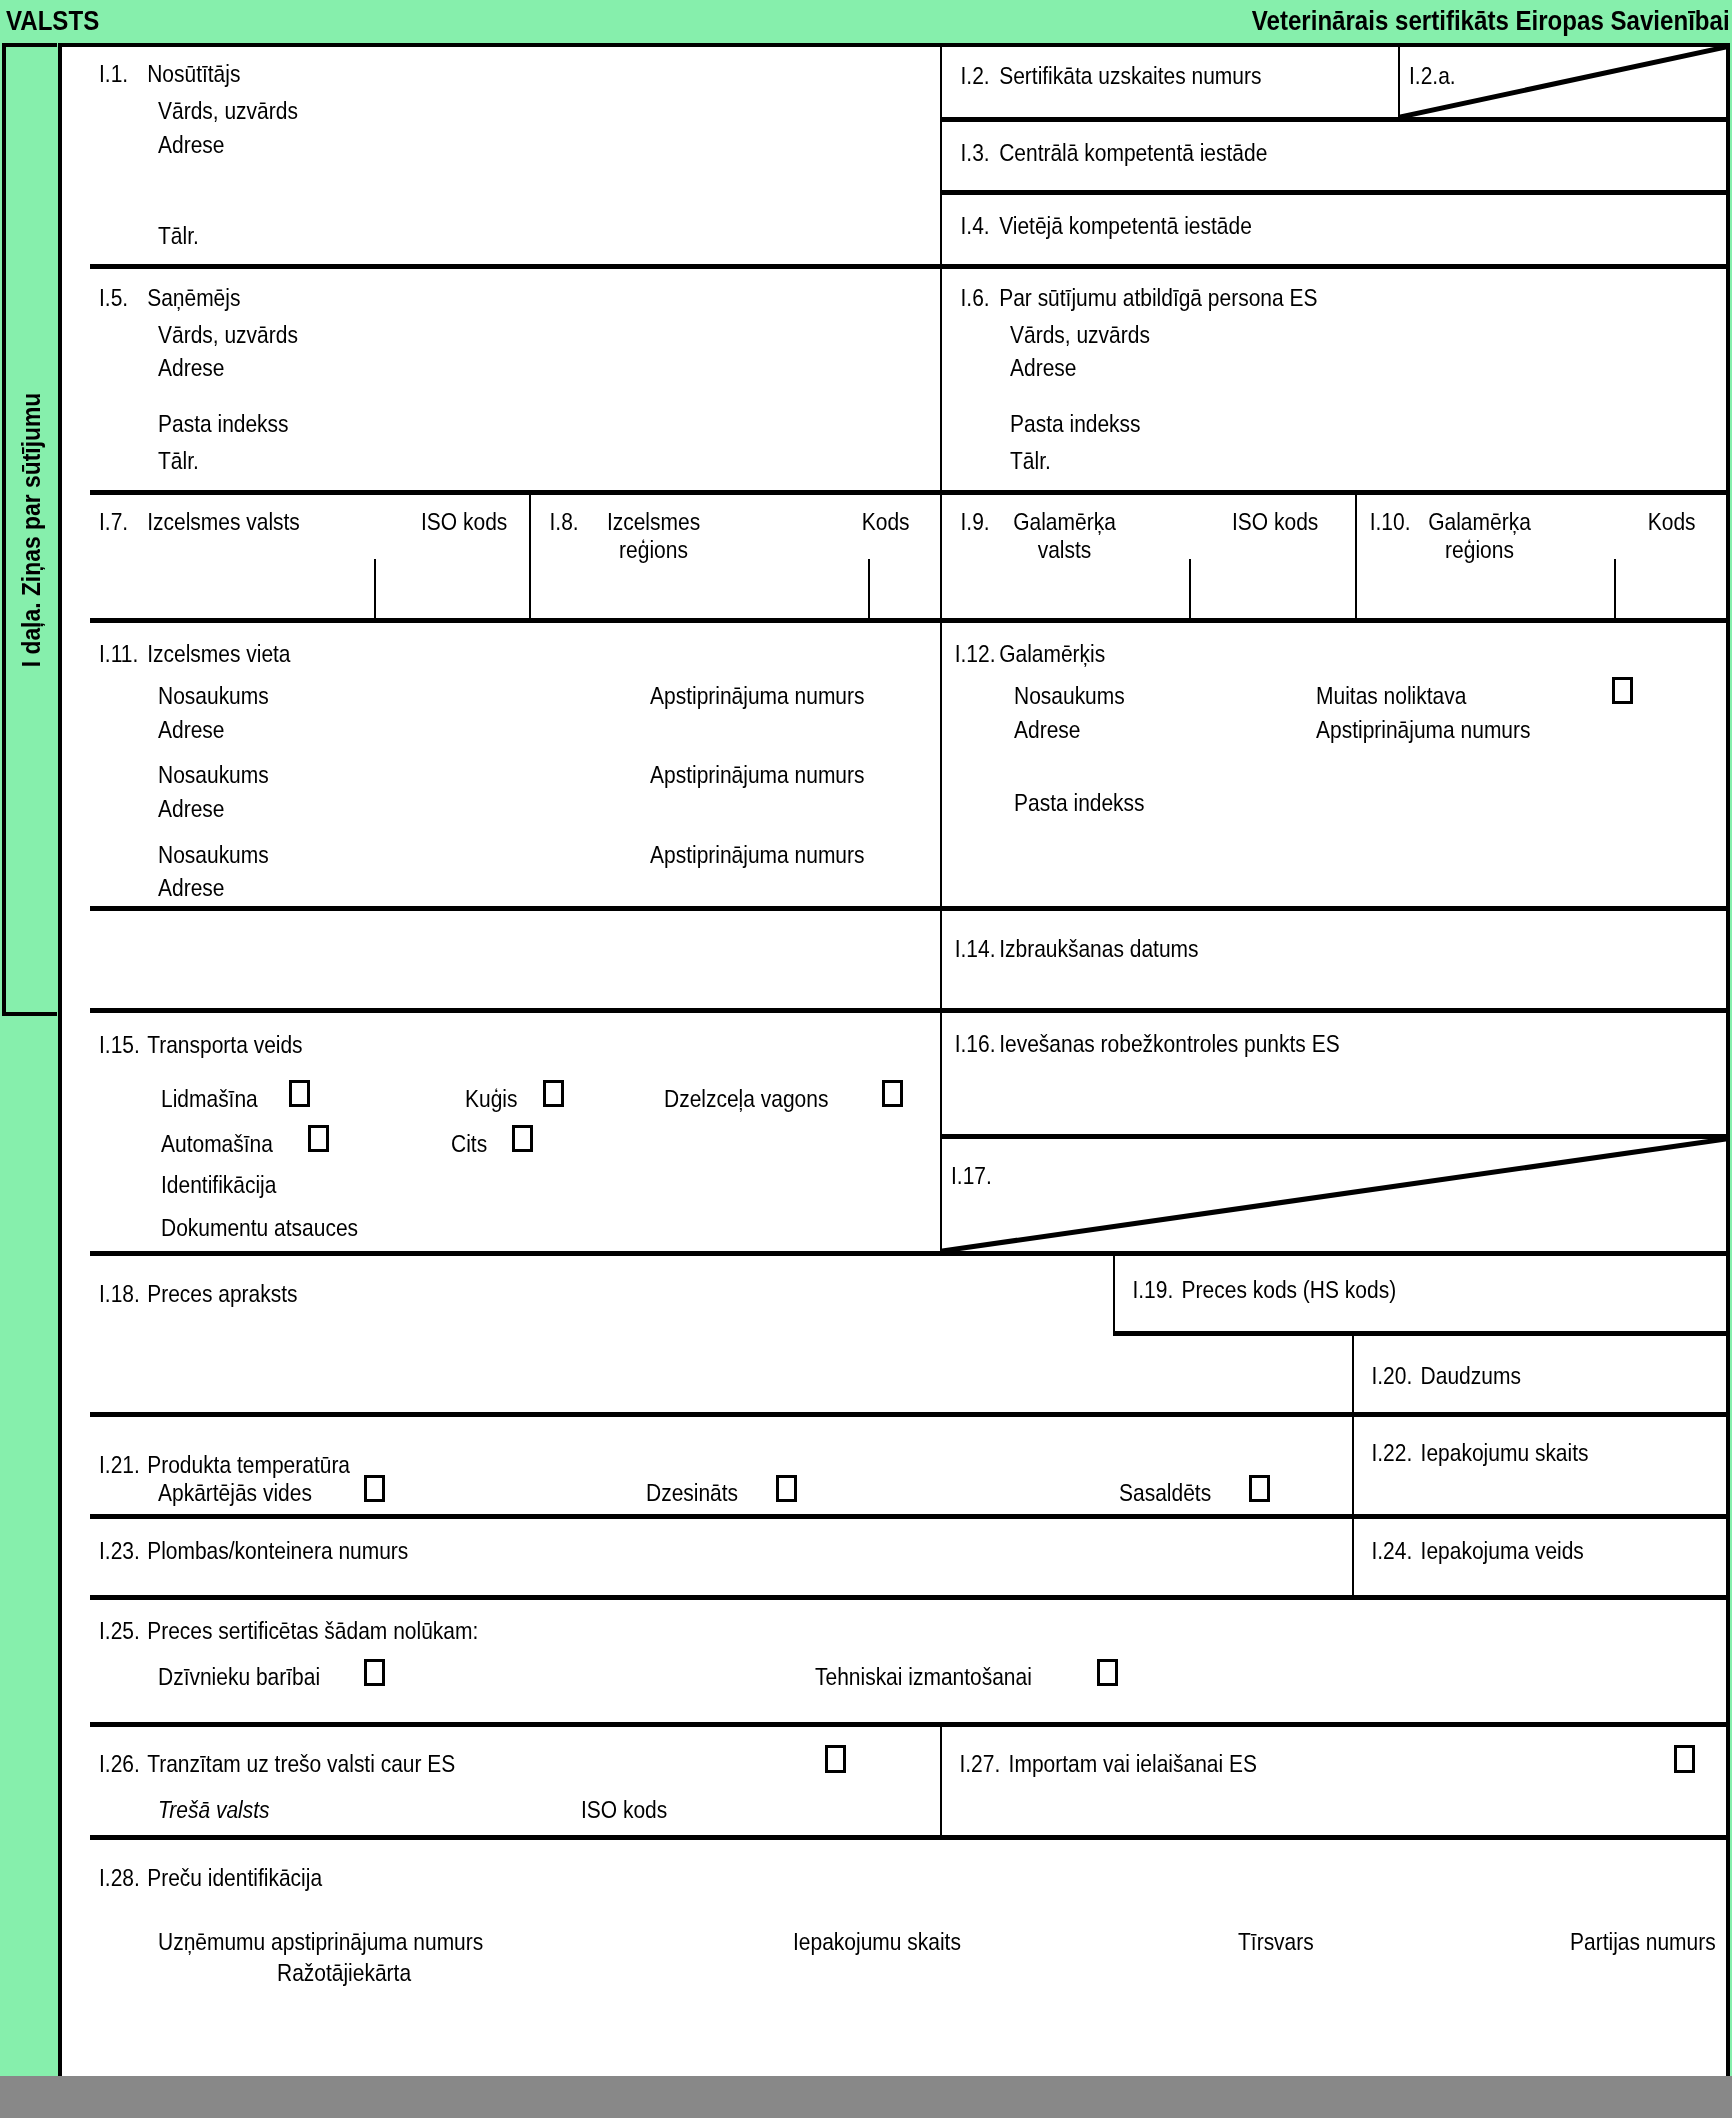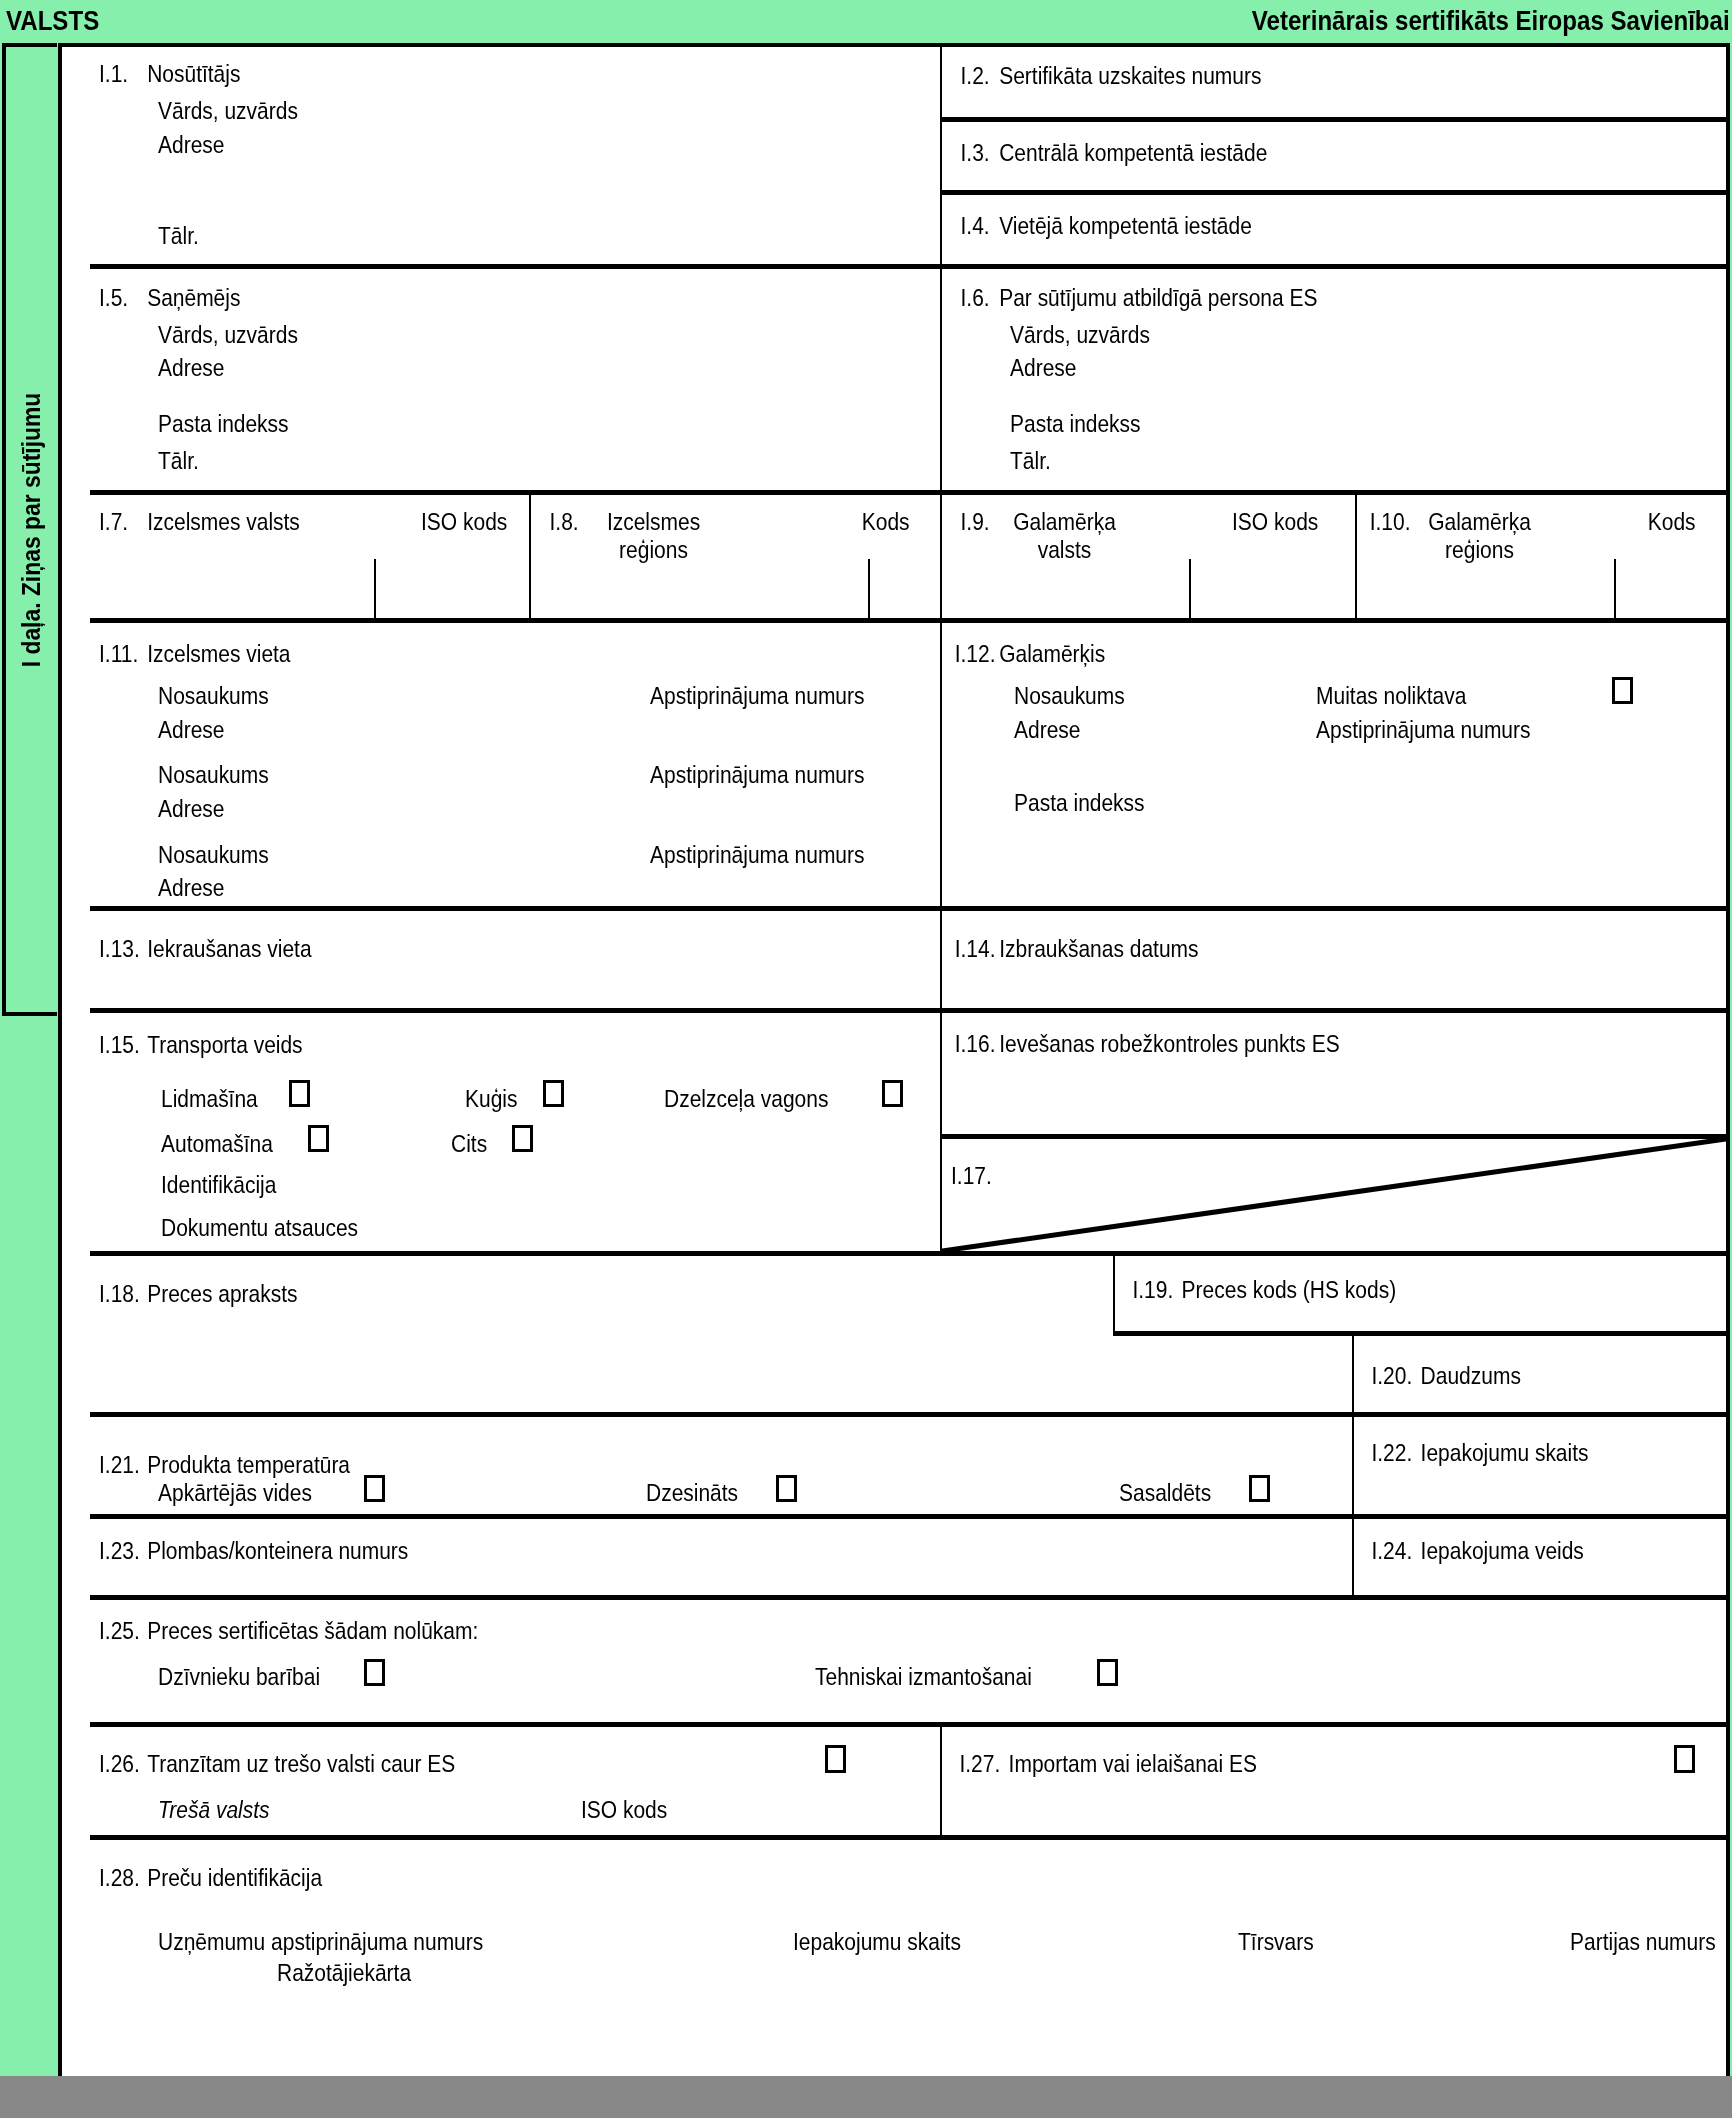--- a/index.html
+++ b/index.html
@@ -61,20 +61,26 @@
         <div class="ln" style="left:8.5px; top:13.4px;"><span class="t"><span class="num">I.1.</span><span>Nosūtītājs</span></span></div>
         <div class="ln" style="left:68px; top:50px;"><span class="t">Vārds, uzvārds</span></div>
         <div class="ln" style="left:68px; top:84px;"><span class="t">Adrese</span></div>
         <div class="ln" style="left:68px; top:175px;"><span class="t">Tālr.</span></div>
       </div>
       <div class="cell bl" style="left:850px; top:0; bottom:0; right:0;">
         <div class="cell bb" style="left:0; top:0; height:75px; right:0;">
           <div class="cell" style="left:0; top:0; bottom:0; width:456px;">
             <div class="ln" style="left:8.5px; top:14.6px;"><span class="t"><span class="num">I.2.</span><span>Sertifikāta uzskaites numurs</span></span></div>
           </div>
+          <div class="cell bl" style="left:456px; top:0; bottom:0; right:0;">
+            <svg class="diag" viewBox="0 0 100 100" preserveAspectRatio="none">
+                <line x1="0" y1="100" x2="100" y2="0" stroke="#000" stroke-width="5" vector-effect="non-scaling-stroke"></line>
+              </svg>
+            <div class="ln" style="left:8.5px; top:14.6px;"><span class="t">I.2.a.</span></div>
+          </div>
         </div>
         <div class="cell bb" style="left:0; top:75px; height:73px; right:0;">
           <div class="ln" style="left:8.5px; top:17px;"><span class="t"><span class="num">I.3.</span><span>Centrālā kompetentā iestāde</span></span></div>
         </div>
         <div class="cell" style="left:0; top:148px; bottom:0; right:0;">
           <div class="ln" style="left:8.5px; top:17px;"><span class="t"><span class="num">I.4.</span><span>Vietējā kompetentā iestāde</span></span></div>
         </div>
       </div>
     </div>
 
@@ -136,23 +142,20 @@
         <div class="ln" style="left:72px; top:59px;"><span class="t">Nosaukums</span></div>
         <div class="ln" style="left:374px; top:59px;"><span class="t">Muitas noliktava</span></div>
         <span class="cb" style="left:670px; top:54px;"></span>
         <div class="ln" style="left:72px; top:93px;"><span class="t">Adrese</span></div>
         <div class="ln" style="left:374px; top:93px;"><span class="t">Apstiprinājuma numurs</span></div>
         <div class="ln" style="left:72px; top:166px;"><span class="t">Pasta indekss</span></div>
       </div>
     </div>
 
     <div class="row" style="top:864px; height:102px;">
-      <div class="cell" style="left:0; top:0; bottom:0; width:850px;">
-        <div class="ln" style="left:8.5px; top:24.4px;"><span class="t"><span class="num">I.13.</span><span>Iekraušanas vieta</span></span></div>
-      </div>
       <div class="cell bl" style="left:850px; top:0; bottom:0; right:0;">
         <div class="ln" style="left:8.5px; top:24.4px;"><span class="t"><span class="num">I.14.</span><span>Izbraukšanas datums</span></span></div>
       </div>
     </div>
 
     <div class="row" style="top:966px; height:243px;">
       <div class="cell" style="left:0; top:0; bottom:0; width:850px;">
         <div class="ln" style="left:8.5px; top:18.3px;"><span class="t"><span class="num">I.15.</span><span>Transporta veids</span></span></div>
         <div class="ln" style="left:71px; top:72px;"><span class="t">Lidmašīna</span></div>
         <span class="cb" style="left:199px; top:67px;"></span>

